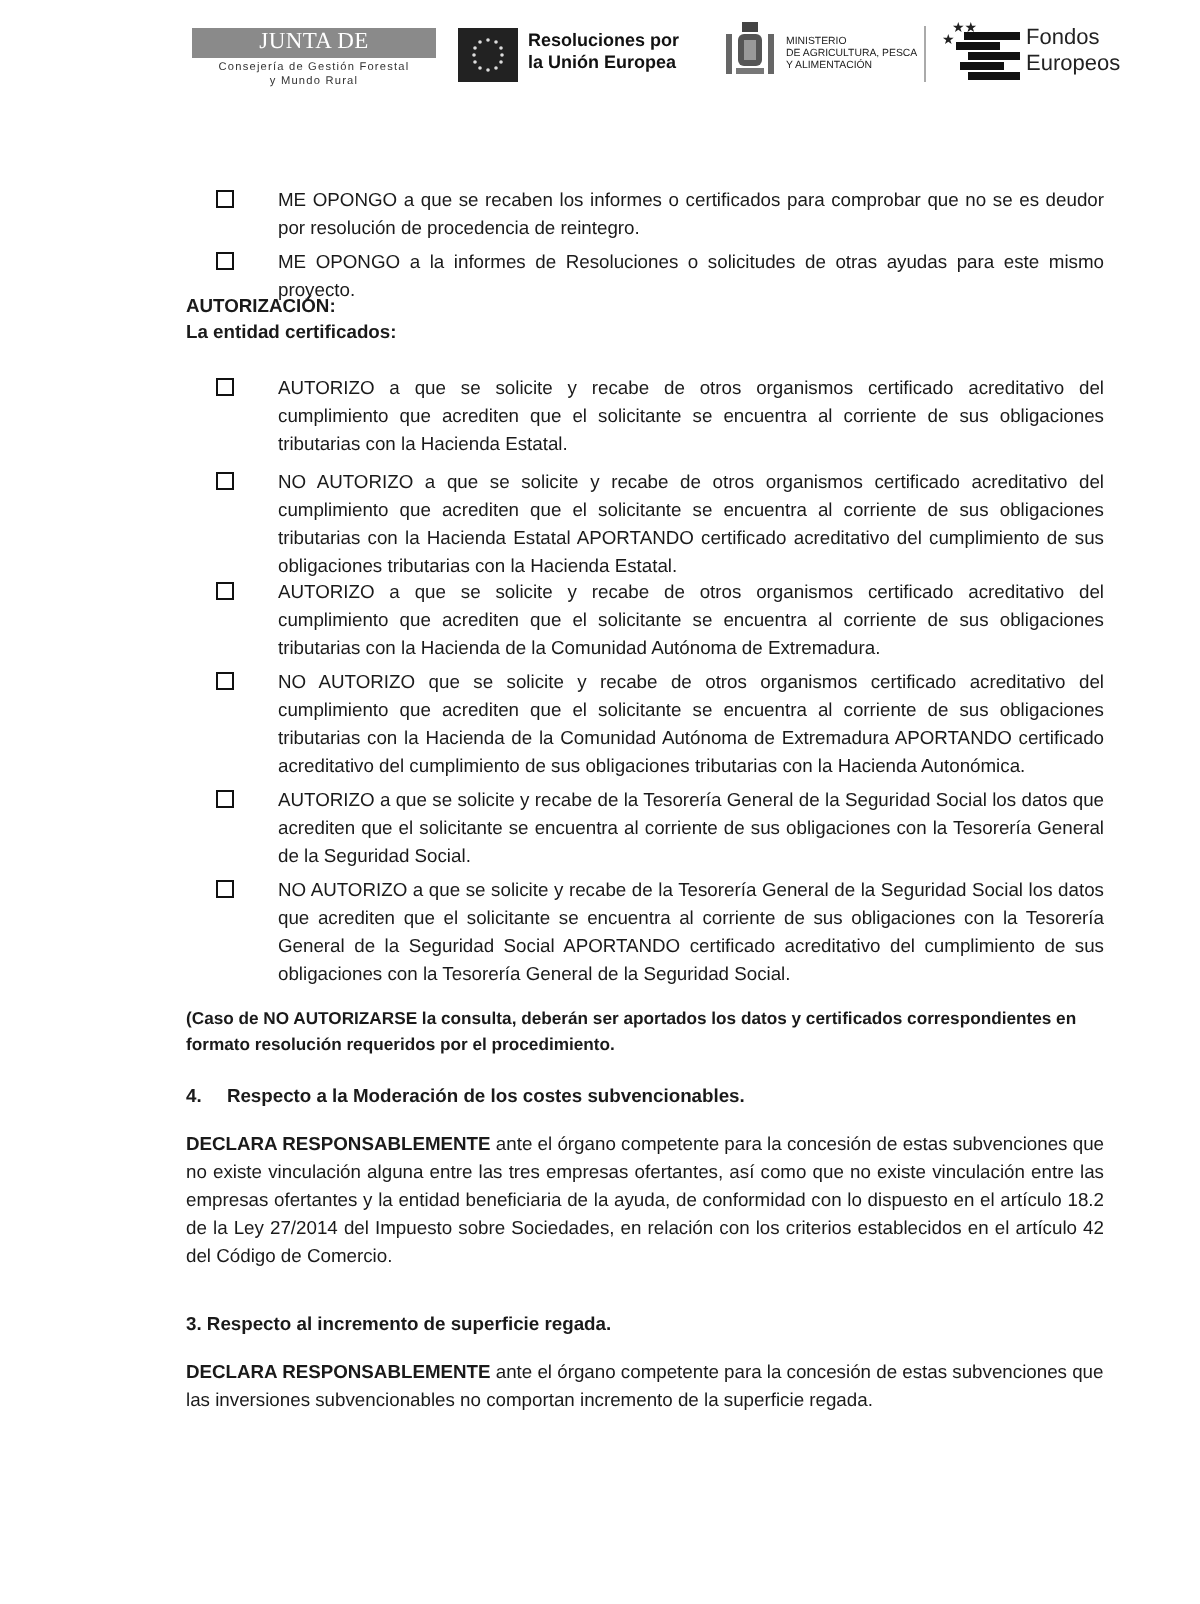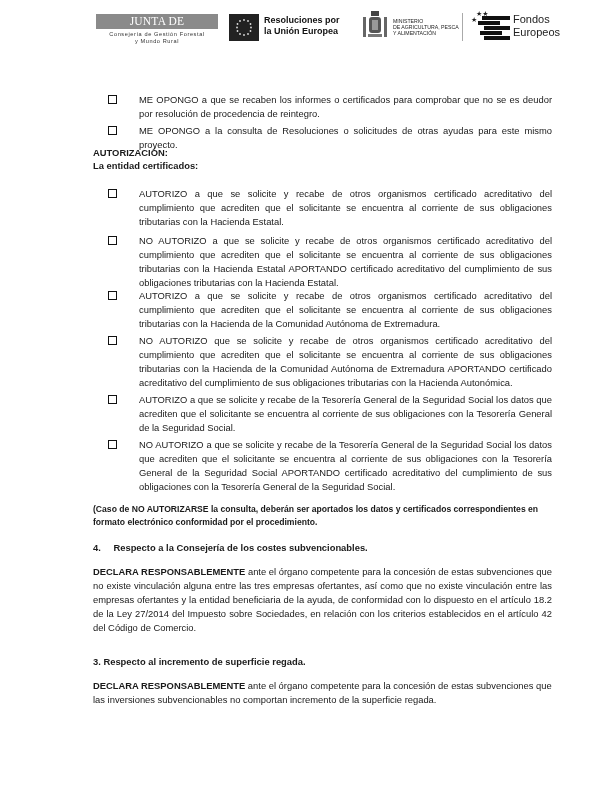--- a/index.html
+++ b/index.html
@@ -94,21 +94,21 @@
 </div>
 
 <div class="content">
 
   <div class="item" style="top:93px;">
     <span class="cb"></span>
     <div class="item-text">ME OPONGO a que se recaben los informes o certificados para comprobar que no se es deudor por resolución de procedencia de reintegro.</div>
   </div>
   <div class="item" style="top:124px;">
     <span class="cb"></span>
-    <div class="item-text">ME OPONGO a la consulta de Resoluciones o solicitudes de otras ayudas para este mismo proyecto.</div>
+    <div class="item-text">ME OPONGO a la informes de Resoluciones o solicitudes de otras ayudas para este mismo proyecto.</div>
   </div>
 
   <div class="block bold" style="top:146px;">AUTORIZACIÓN:</div>
   <div class="block bold" style="top:159px;">La entidad certificados:</div>
 
   <div class="item" style="top:187px;">
     <span class="cb"></span>
     <div class="item-text">AUTORIZO a que se solicite y recabe de otros organismos certificado acreditativo del cumplimiento que acrediten que el solicitante se encuentra al corriente de sus obligaciones tributarias con la Hacienda Estatal.</div>
   </div>
   <div class="item" style="top:234px;">
@@ -125,24 +125,24 @@
   </div>
   <div class="item" style="top:393px;">
     <span class="cb"></span>
     <div class="item-text">AUTORIZO a que se solicite y recabe de la Tesorería General de la Seguridad Social los datos que acrediten que el solicitante se encuentra al corriente de sus obligaciones con la Tesorería General de la Seguridad Social.</div>
   </div>
   <div class="item" style="top:438px;">
     <span class="cb"></span>
     <div class="item-text">NO AUTORIZO a que se solicite y recabe de la Tesorería General de la Seguridad Social los datos que acrediten que el solicitante se encuentra al corriente de sus obligaciones con la Tesorería General de la Seguridad Social APORTANDO certificado acreditativo del cumplimiento de sus obligaciones con la Tesorería General de la Seguridad Social.</div>
   </div>
 
-  <div class="block bold" style="top:503px; font-size:8.6px; line-height:13px;">(Caso de NO AUTORIZARSE la consulta, deberán ser aportados los datos y certificados correspondientes en formato electrónico conformidad por el procedimiento.</div>
+  <div class="block bold" style="top:503px; font-size:8.6px; line-height:13px;">(Caso de NO AUTORIZARSE la consulta, deberán ser aportados los datos y certificados correspondientes en formato resolución requeridos por el procedimiento.</div>
 
   <div class="block" style="top:541px;">
     <span class="bold">4.</span>
-    <span class="bold" style="margin-left:10px;">Respecto a la Consejería de los costes subvencionables.</span>
+    <span class="bold" style="margin-left:10px;">Respecto a la Moderación de los costes subvencionables.</span>
   </div>
   <div class="block justify" style="top:565px;"><span class="bold">DECLARA RESPONSABLEMENTE</span><span> ante el órgano competente para la concesión de estas subvenciones que no existe vinculación alguna entre las tres empresas ofertantes, así como que no existe vinculación entre las empresas ofertantes y la entidad beneficiaria de la ayuda, de conformidad con lo dispuesto en el artículo 18.2 de la Ley 27/2014 del Impuesto sobre Sociedades, en relación con los criterios establecidos en el artículo 42 del Código de Comercio.</span></div>
 
   <div class="block bold" style="top:655px;">3. Respecto al incremento de superficie regada.</div>
   <div class="block" style="top:679px;"><span class="bold">DECLARA RESPONSABLEMENTE</span><span> ante el órgano competente para la concesión de estas subvenciones que las inversiones subvencionables no comportan incremento de la superficie regada.</span></div>
 
 </div>
 
 </body></html>

